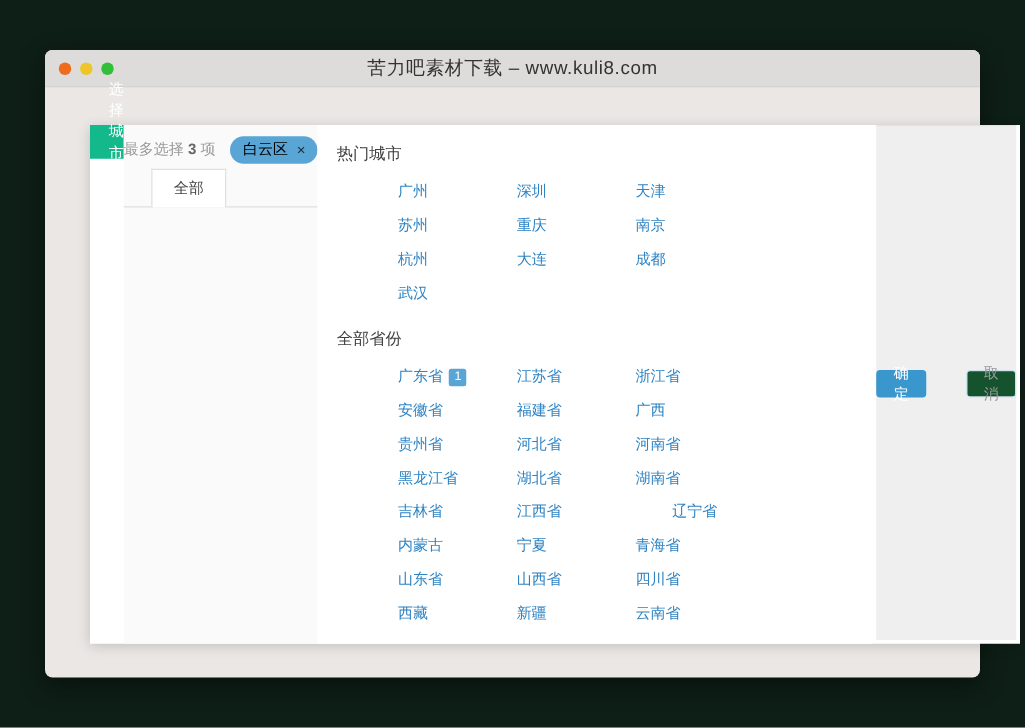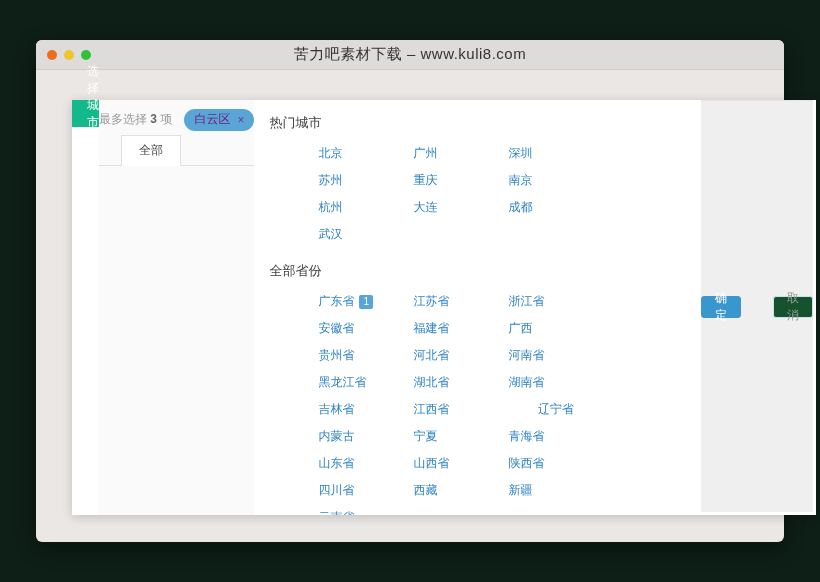--- a/index.html
+++ b/index.html
@@ -31,21 +31,21 @@
   .modal-header{
     height:27px; flex:0 0 27px; color:#fff; font-size:12px;
     display:flex; align-items:center; padding-left:15px;
   }
   .upper{ background:#fafafa; }
   .selection-bar{ height:39px; display:flex; align-items:center; }
   .hint{ font-size:12px; color:#9a9a9a; margin-right:12px; }
   .hint b{ color:#666; font-weight:bold; }
   .tag{
     display:inline-flex; align-items:center; height:22px; padding:0 10px;
-    border-radius:12px; color:#701a75; font-size:12px; cursor:pointer;
+    border-radius:12px; color:#000000; font-size:12px; cursor:pointer;
   }
   .tag .x{ margin-left:7px; font-size:12px; opacity:.75; }
   .tabstrip{
     height:27px; display:flex; align-items:flex-end;
     border-bottom:1px solid #e0e0e0; padding-left:22px;
   }
   .tab{
     background:#fff; border:1px solid #e0e0e0; border-bottom:none;
     font-size:12px; color:#444; padding:6px 17px 7px;
     margin-bottom:-1px; cursor:pointer;
@@ -101,27 +101,27 @@
       </div>
       <div class="tabstrip">
         <span class="tab">全部</span>
       </div>
     </div>
 
     <div class="content" id="sections-root">
         <div class="section-heading">热门城市</div>
         <div class="link-grid">
           <span class="link-item" style="color: rgb(46, 131, 195);">
-            <span>北京</span>
-          </span>
-          <span class="link-item" style="color: rgb(46, 131, 195);">
             <span>广州</span>
           </span>
           <span class="link-item" style="color: rgb(46, 131, 195);">
             <span>深圳</span>
+          </span>
+          <span class="link-item" style="color: rgb(46, 131, 195);">
+            <span>天津</span>
           </span>
           <span class="link-item" style="color: rgb(46, 131, 195);">
             <span>苏州</span>
           </span>
           <span class="link-item" style="color: rgb(46, 131, 195);">
             <span>重庆</span>
           </span>
           <span class="link-item" style="color: rgb(46, 131, 195);">
             <span>南京</span>
           </span>
@@ -193,23 +193,20 @@
             <span>宁夏</span>
           </span>
           <span class="link-item" style="color: rgb(46, 131, 195);">
             <span>青海省</span>
           </span>
           <span class="link-item" style="color: rgb(46, 131, 195);">
             <span>山东省</span>
           </span>
           <span class="link-item" style="color: rgb(46, 131, 195);">
             <span>山西省</span>
-          </span>
-          <span class="link-item" style="color: rgb(46, 131, 195);">
-            <span>陕西省</span>
           </span>
           <span class="link-item" style="color: rgb(46, 131, 195);">
             <span>四川省</span>
           </span>
           <span class="link-item" style="color: rgb(46, 131, 195);">
             <span>西藏</span>
           </span>
           <span class="link-item" style="color: rgb(46, 131, 195);">
             <span>新疆</span>
           </span>

